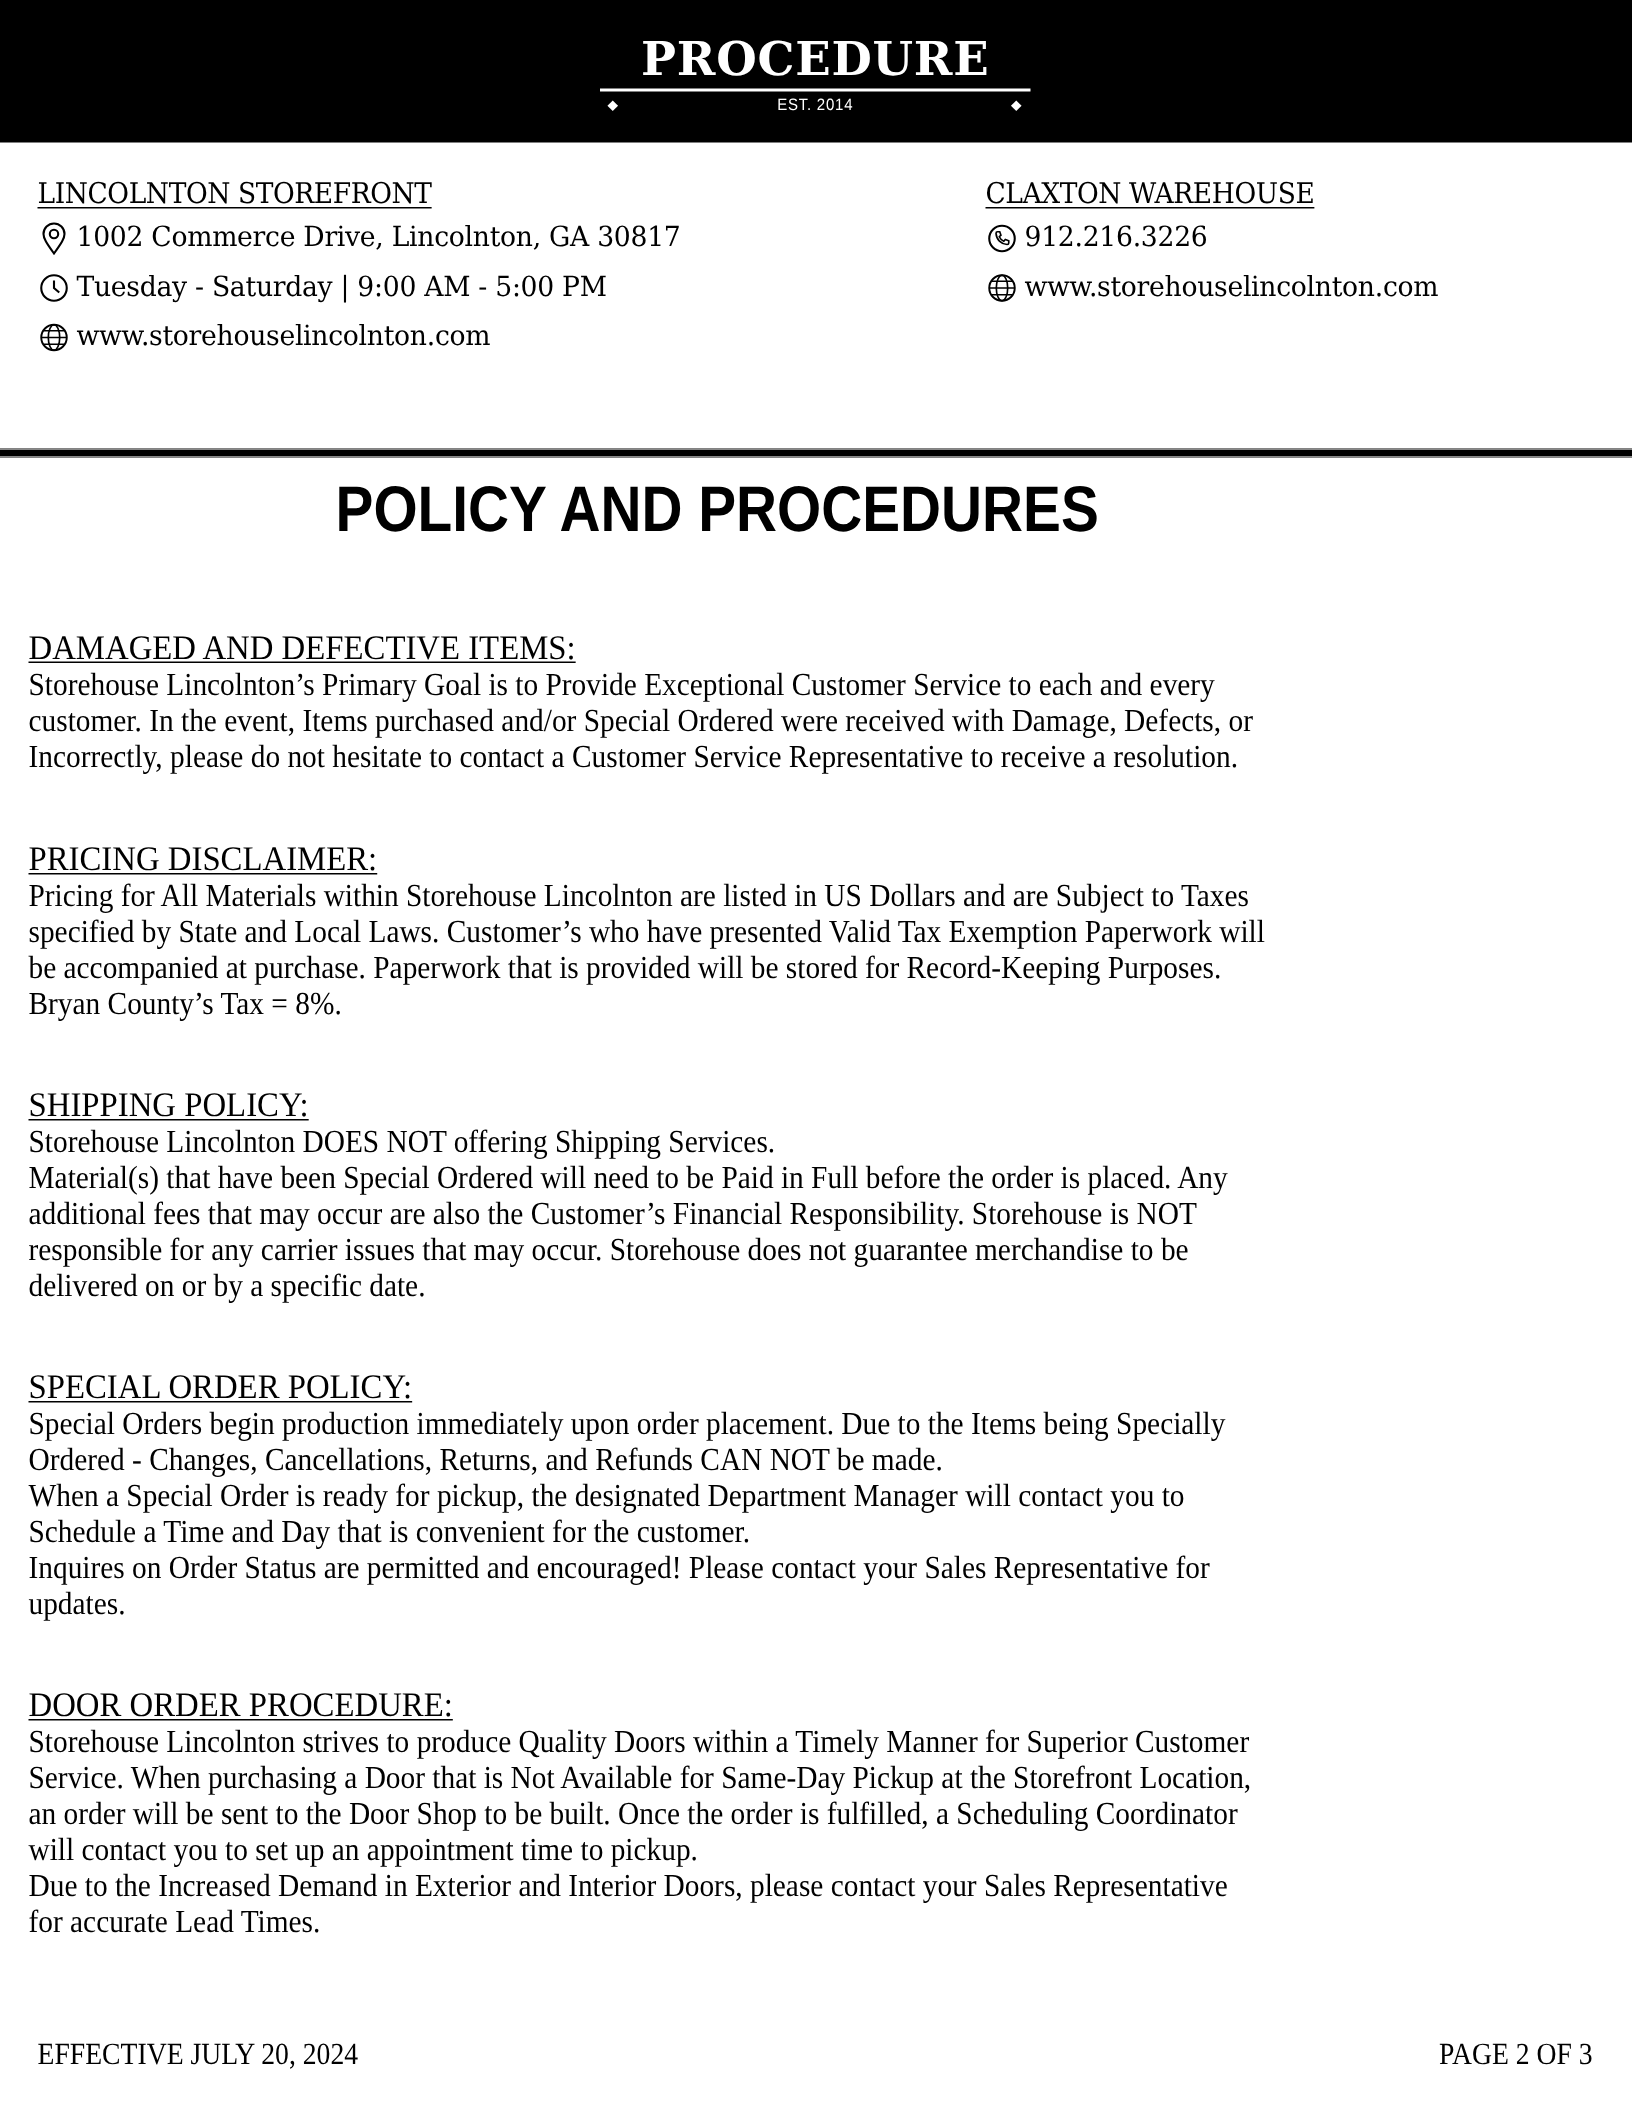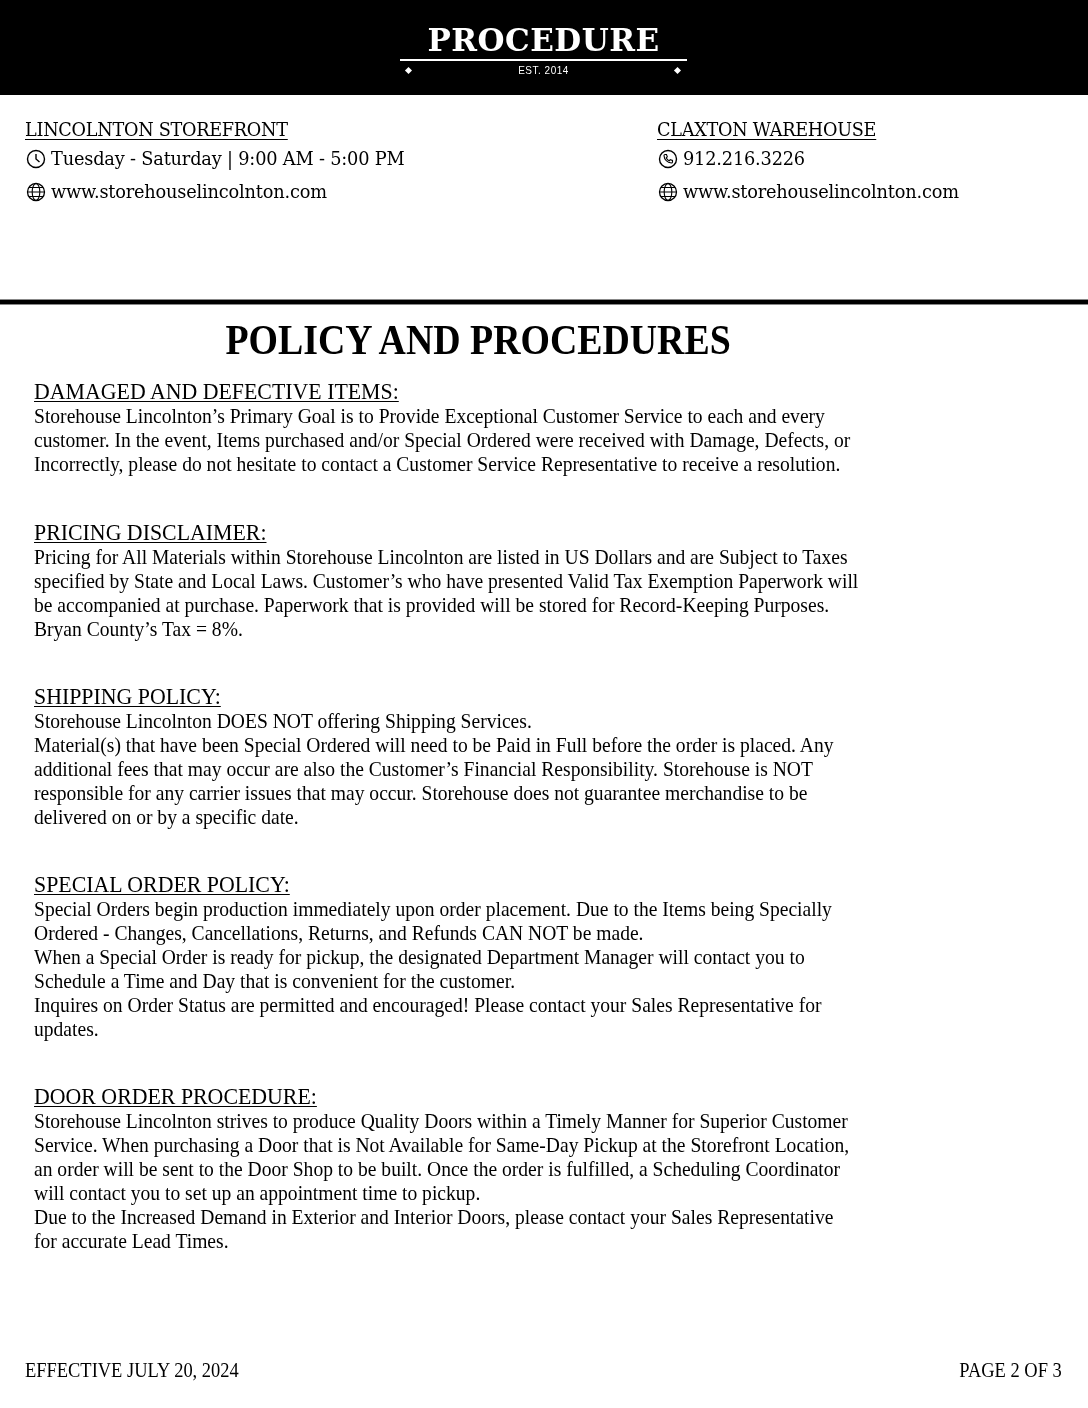--- a/index.html
+++ b/index.html
@@ -15,24 +15,24 @@
 
   .loc { position: absolute; top: 116px; }
   .loc-title { font-family: "DejaVu Serif", serif; font-size: 19px; text-decoration: underline; text-underline-offset: 3px; text-decoration-thickness: 1px; line-height: 26px; letter-spacing: -0.3px; transform: scaleX(0.93); transform-origin: left; white-space: nowrap; }
   .loc-row { display: flex; align-items: center; height: 33px; font-family: "DejaVu Serif", serif; font-size: 18.5px; white-space: nowrap; letter-spacing: -0.2px; }
   .loc-row:first-of-type { margin-top: 7px; }
   .loc-row .ico { width: 21px; height: 21px; margin-right: 5px; flex: none; display: inline-flex; align-items: center; justify-content: center; }
   .loc-row .txt { transform: scaleX(0.96); transform-origin: left; display: inline-block; }
 
   .divider { position: absolute; left: 0; top: 299px; width: 1088px; height: 6px; background: #000; border-top: 1px solid #888; border-bottom: 1px solid #888; }
 
-  .page-title { position: absolute; left: 0; top: 316px; width: 957px; text-align: center; font-family: Liberation Serif, serif; font-size: 43px; line-height: 48px; letter-spacing: 0px; }
+  .page-title { position: absolute; left: 0; top: 316px; width: 957px; text-align: center; font-family: Liberation Sans, sans-serif; font-size: 43px; line-height: 48px; letter-spacing: 0px; }
   .page-title span { display: inline-block; transform: scaleX(0.88); }
 
-  .section { position: absolute; left: 34px; width: 1040px; }
+  .section { position: absolute; left: 19px; width: 1040px; margin-top: 40px; }
   .sec-head { font-family: "Liberation Serif", serif; font-size: 23px; line-height: 24px; text-decoration: underline; text-underline-offset: 2px; text-decoration-thickness: 1px; display: inline-block; transform: scaleX(0.95); transform-origin: left; white-space: nowrap; }
   .sec-body { font-family: "Liberation Serif", serif; font-size: 21.4px; line-height: 24px; width: 1100px; transform: scaleX(0.915); transform-origin: left; }
   .sec-body p { white-space: nowrap; }
 
   .footer-left, .footer-right { position: absolute; top: 1358px; font-family: "Liberation Serif", serif; font-size: 20.5px; line-height: 24px; white-space: nowrap; }
   .footer-left { left: 25px; transform: scaleX(0.9); transform-origin: left; }
   .footer-right { right: 26px; transform: scaleX(0.9); transform-origin: right; }
 </style>
 </head>
 <body>
@@ -42,20 +42,29 @@
     <div class="brand-name">PROCEDURE</div>
     <div class="brand-rule"></div>
     <div class="diamond" style="left:6px"></div>
     <div class="brand-est">EST. 2014</div>
     <div class="diamond" style="left:275px"></div>
   </div>
 </div>
 
 <div class="loc" style="left:25px">
   <div class="loc-title">LINCOLNTON STOREFRONT</div>
+  <div class="loc-row">
+    <span class="ico">
+      <svg width="20" height="22" viewBox="0 0 20 22">
+          <path d="M10 21 C5 14 3 11 3 8 A7 7 0 0 1 17 8 C17 11 15 14 10 21 Z" fill="none" stroke="#000" stroke-width="1.4"></path>
+          <circle cx="10" cy="8" r="2.8" fill="none" stroke="#000" stroke-width="1.4"></circle>
+        </svg>
+    </span>
+    <span class="txt">1002 Commerce Drive, Lincolnton, GA 30817</span>
+  </div>
   <div class="loc-row">
     <span class="ico">
       <svg width="20" height="20" viewBox="0 0 20 20">
           <circle cx="10" cy="10" r="8.5" fill="none" stroke="#000" stroke-width="1.4"></circle>
           <path d="M10 5 V10 L13.5 13" fill="none" stroke="#000" stroke-width="1.4"></path>
         </svg>
     </span>
     <span class="txt">Tuesday - Saturday | 9:00 AM - 5:00 PM</span>
   </div>
   <div class="loc-row">

